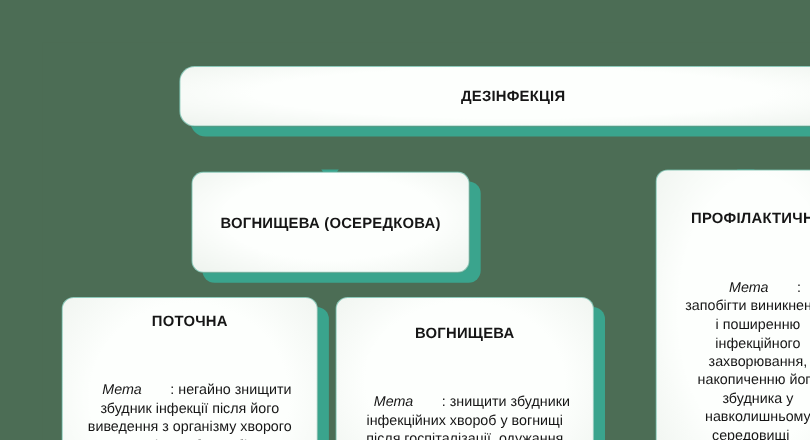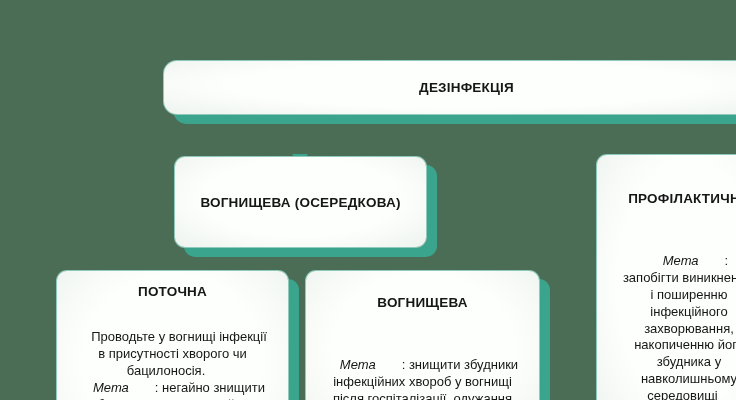--- a/index.html
+++ b/index.html
@@ -122,21 +122,21 @@
   </div>
 
   <div class="arrow a4">
     <div class="stem"></div>
     <div class="head"></div>
   </div>
 
   <div class="box box-current">
     <div class="box-title">ПОТОЧНА</div>
     <div class="box-body">
-      <span>Проводьте у вогнищі інфекції в присутності хворого чи бацилоносія.</span><br>
+      <br>
       <span class="meta">Мета</span><span>: негайно знищити збудник інфекції після його виведення з організму хворого чи носія, щоб запобігти розсіюванню збудника у навколишньому середовищі</span>
     </div>
   </div>
 
   <div class="box box-final">
     <div class="box-title">ВОГНИЩЕВА</div>
     <div class="box-body">
       <br>
       <span class="meta">Мета</span><span>: знищити збудники інфекційних хвороб у вогнищі після госпіталізації, одужання або смерті хворого, а також на об’єктах, де виділились патогенні мікроорганізми</span>
     </div>

